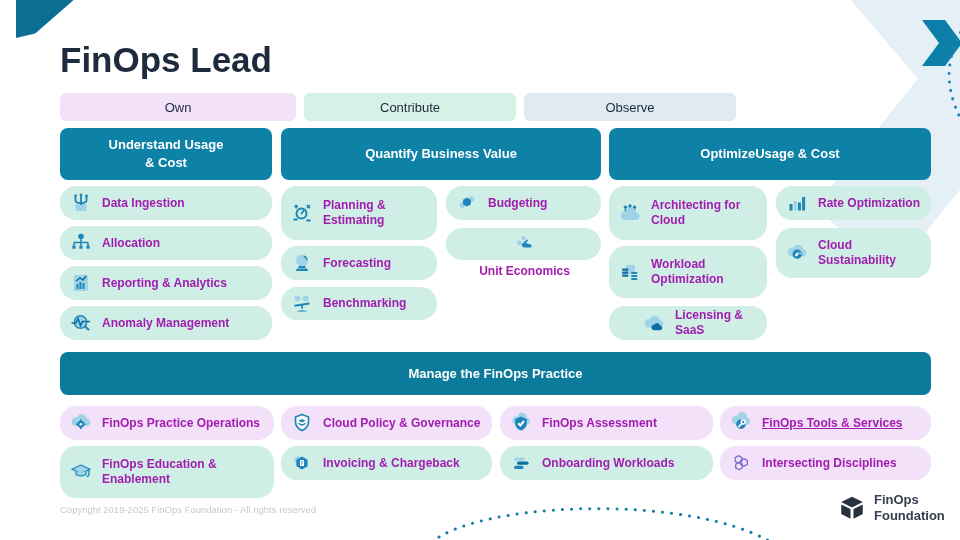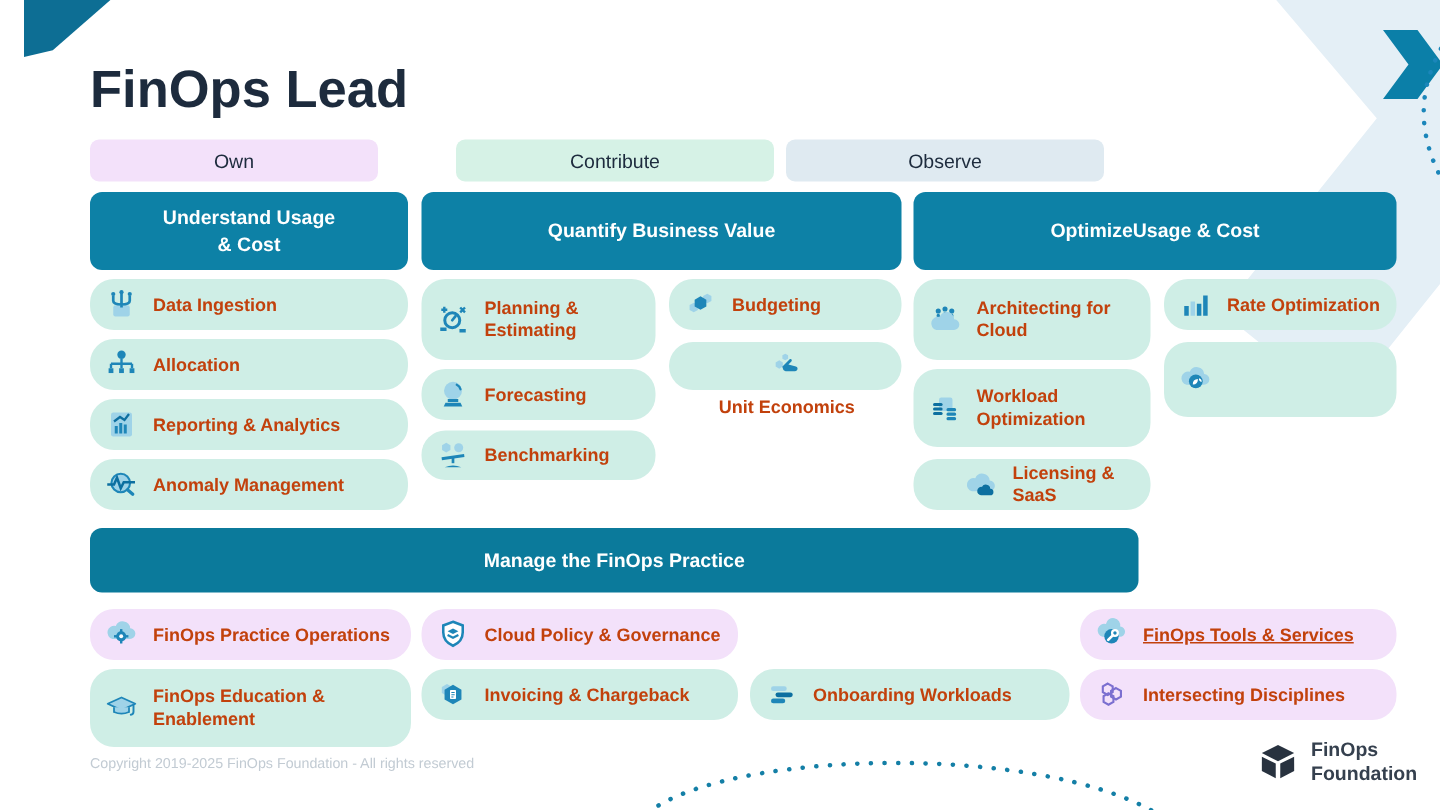--- a/index.html
+++ b/index.html
@@ -7,24 +7,24 @@
           font-family:"Liberation Sans",sans-serif;color:#14293f;margin-left:16px;}
   .deco{position:absolute;left:0;top:0;z-index:0;pointer-events:none;}
   .corner{position:absolute;left:0;top:0;width:60px;height:38px;background:#0d6e94;
           clip-path:polygon(0 0,96% 0,32% 88%,0 100%);z-index:2;}
   .title{position:absolute;left:44px;top:40px;font-size:35px;font-weight:700;color:#1d2b3d;z-index:2;}
   .chip,.hdr,.lg{position:absolute;box-sizing:border-box;z-index:2;}
   .lg{height:28px;border-radius:6px;display:flex;align-items:center;justify-content:center;
       font-size:13px;font-weight:500;color:#1d2b3d;}
   .hdr{height:52px;border-radius:8px;background:#0d81a6;color:#fff;font-size:13px;font-weight:700;
        display:flex;align-items:center;justify-content:center;text-align:center;line-height:1.35;}
-  .manage{position:absolute;left:44px;top:352px;width:699px;height:43px;border-radius:8px;background:#0b7a9b;
+  .manage{position:absolute;left:44px;top:352px;width:871px;height:43px;border-radius:8px;background:#0b7a9b;
           color:#fff;font-size:13px;font-weight:700;display:flex;align-items:center;justify-content:center;z-index:2;}
   .chip{border-radius:16px;display:flex;align-items:center;gap:8px;padding:2px 6px 2px 8px;
-        font-size:12px;font-weight:700;line-height:1.25;color:#c2410c;}
+        font-size:12px;font-weight:700;line-height:1.25;color:#a21caf;}
   .mint{background:#cfeee6;}
   .purple{background:#f3e1fa;}
   .chip .ic{width:26px;height:26px;flex:0 0 26px;display:flex;align-items:center;justify-content:center;}
   .hdr .wrapnarrow{display:block;width:120px;margin:0 auto;}
   .copyright{position:absolute;left:44px;top:504px;font-size:9.5px;color:#c2cbd3;z-index:2;}
   .logo{position:absolute;left:822px;top:492px;display:flex;align-items:center;gap:8px;z-index:2;}
   .logo .lt{font-size:13px;font-weight:600;color:#35404e;line-height:1.2;}
 </style>
 </head>
 <body>
@@ -34,21 +34,21 @@
   <svg class="deco" width="960" height="540" viewBox="0 0 960 540">
     <polyline points="838,-75 968,78 838,240" fill="none" stroke="#e4eff6" stroke-width="102"></polyline>
     <polygon points="906,20 929,20 946,43 929,66 906,66 923,43" fill="#0b7fa8"></polygon>
     <path d="M949,25 C927,60 926,96 958,140" fill="none" stroke="#1b86ba" stroke-width="3" stroke-dasharray="0.1 8.5" stroke-linecap="round"></path>
     <path d="M423,537 C485,500 675,497 753,541" fill="none" stroke="#147fa6" stroke-width="3" stroke-dasharray="0.1 9" stroke-linecap="round"></path>
   </svg>
 
   <div class="corner"></div>
   <div class="title">FinOps Lead</div>
 
-  <div class="lg" style="left:44px;top:93px;width:192px;background:#f3e1fa;">
+  <div class="lg" style="left:44px;top:93px;width:236px;background:#f3e1fa;">
       <span>Own</span>
     </div>
   <div class="lg" style="left:288px;top:93px;width:212px;background:#d6f2e6;">
       <span>Contribute</span>
     </div>
   <div class="lg" style="left:508px;top:93px;width:212px;background:#dfeaf1;">
       <span>Observe</span>
     </div>
 
   <div class="hdr" style="left:44px;top:128px;width:212px;">
@@ -217,20 +217,21 @@
   </div>
   <div class="chip mint" style="left:760px;top:228px;width:155px;height:50px;">
     <span class="ic">
         <svg width="24" height="24" viewBox="0 0 24 24">
           <path d="M6,15.5 h11.5 a3.6,3.6 0 0 0 0.3,-7.2 A5,5 0 0 0 8.2,6.8 A3.9,3.9 0 0 0 6,15.5 Z" fill="#9fd3e8"></path>
           <circle cx="12.2" cy="13.2" r="4.6" fill="#1e86b8"></circle>
           <path d="M10.2,15.4 q-0.2,-3.6 3.4,-3.8 q0.2,3.6 -3.4,3.8 Z" fill="#fff"></path>
           <path d="M14.3,11.2 q2,0.4 1.8,2.4 q-2,-0.4 -1.8,-2.4 Z" fill="#fff"></path>
         </svg>
       </span>
+    <span>Cloud Sustainability</span>
   </div>
 
   <div class="manage">
       <span>Manage the FinOps Practice</span>
     </div>
 
   <div class="chip purple" style="left:44px;top:406px;width:214px;height:34px;">
     <span class="ic">
         <svg width="24" height="24" viewBox="0 0 24 24">
           <path d="M6,15 h11.5 a3.6,3.6 0 0 0 0.3,-7.2 A5,5 0 0 0 8.2,6.3 A3.9,3.9 0 0 0 6,15 Z" fill="#9fd3e8"></path>
@@ -246,20 +247,30 @@
   </div>
   <div class="chip purple" style="left:265px;top:406px;width:211px;height:34px;">
     <span class="ic">
         <svg width="24" height="24" viewBox="0 0 24 24">
           <path d="M12,3.5 L18.5,6 v4.5 c0,4.5 -3,7.5 -6.5,9 c-3.5,-1.5 -6.5,-4.5 -6.5,-9 V6 Z" fill="#fff" stroke="#1e86b8" stroke-width="1.7"></path>
           <path d="M12,8 l3.6,1.8 L12,11.6 L8.4,9.8 Z" fill="#1e86b8"></path>
           <path d="M8.4,12.4 L12,14.2 L15.6,12.4" fill="none" stroke="#1e86b8" stroke-width="1.5"></path>
         </svg>
       </span>
     <span>Cloud Policy &amp; Governance</span>
+  </div>
+  <div class="chip purple" style="left:484px;top:406px;width:213px;height:34px;">
+    <span class="ic">
+        <svg width="24" height="24" viewBox="0 0 24 24">
+          <path d="M6.5,13.5 h11 a3.3,3.3 0 0 0 0.3,-6.6 A4.6,4.6 0 0 0 8.6,5.6 A3.6,3.6 0 0 0 6.5,13.5 Z" fill="#9fd3e8"></path>
+          <path d="M12,5.5 L17.8,8 v4 c0,4 -2.6,6.2 -5.8,7.6 C8.8,18.2 6.2,16 6.2,12 V8 Z" fill="#1e86b8"></path>
+          <polyline points="9.2,12.3 11.3,14.4 15,10" fill="none" stroke="#fff" stroke-width="2"></polyline>
+        </svg>
+      </span>
+    <span>FinOps Assessment</span>
   </div>
   <div class="chip purple" style="left:704px;top:406px;width:211px;height:34px;text-decoration:underline;">
     <span class="ic">
         <svg width="24" height="24" viewBox="0 0 24 24">
           <path d="M6,13.5 h11.5 a3.4,3.4 0 0 0 0.3,-6.8 A4.8,4.8 0 0 0 8.3,5 A3.7,3.7 0 0 0 6,13.5 Z" fill="#9fd3e8"></path>
           <circle cx="12" cy="13.2" r="4.8" fill="#1e86b8"></circle>
           <path d="M9.8,15.6 L13,12.4" stroke="#fff" stroke-width="1.8" stroke-linecap="round"></path>
           <circle cx="14.3" cy="11" r="1.9" fill="none" stroke="#fff" stroke-width="1.5"></circle>
         </svg>
       </span>

